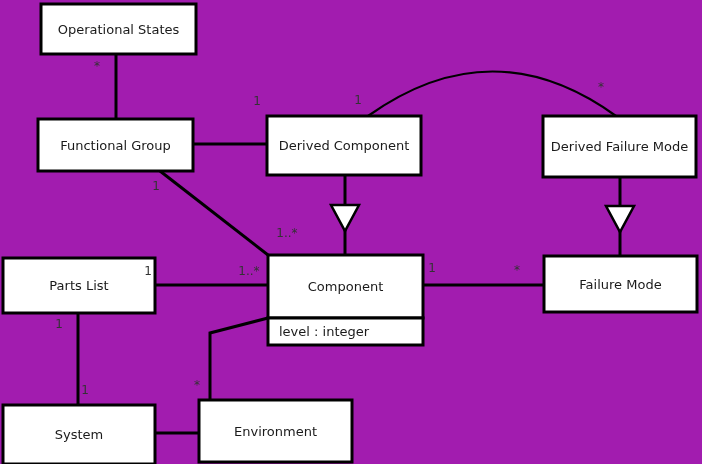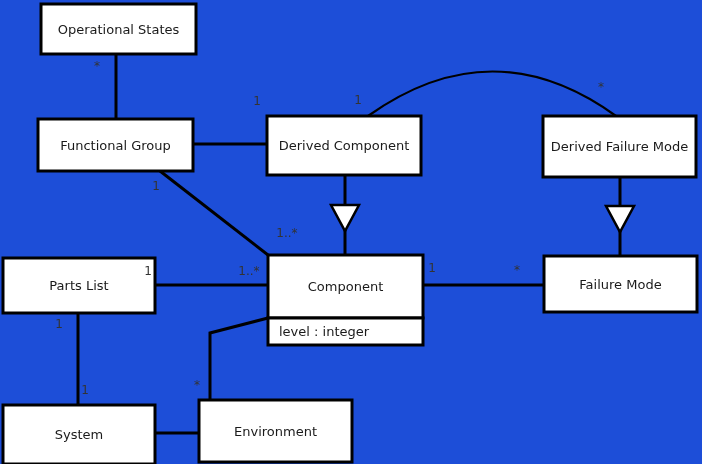--- a/index.html
+++ b/index.html
@@ -11,21 +11,21 @@
   body {
     width: 702px;
     height: 464px;
     font-family: "DejaVu Sans", "Liberation Sans", sans-serif;
     overflow: hidden;
   }
   #diagram-root {
     position: relative;
     width: 702px;
     height: 464px;
-    background: #1d4ed8;
+    background: #a21caf;
   }
   svg.diagram-canvas {
     display: block;
     width: 702px;
     height: 464px;
   }
   .class-box-rect {
     fill: #ffffff;
     stroke: #000000;
     stroke-width: 3;

